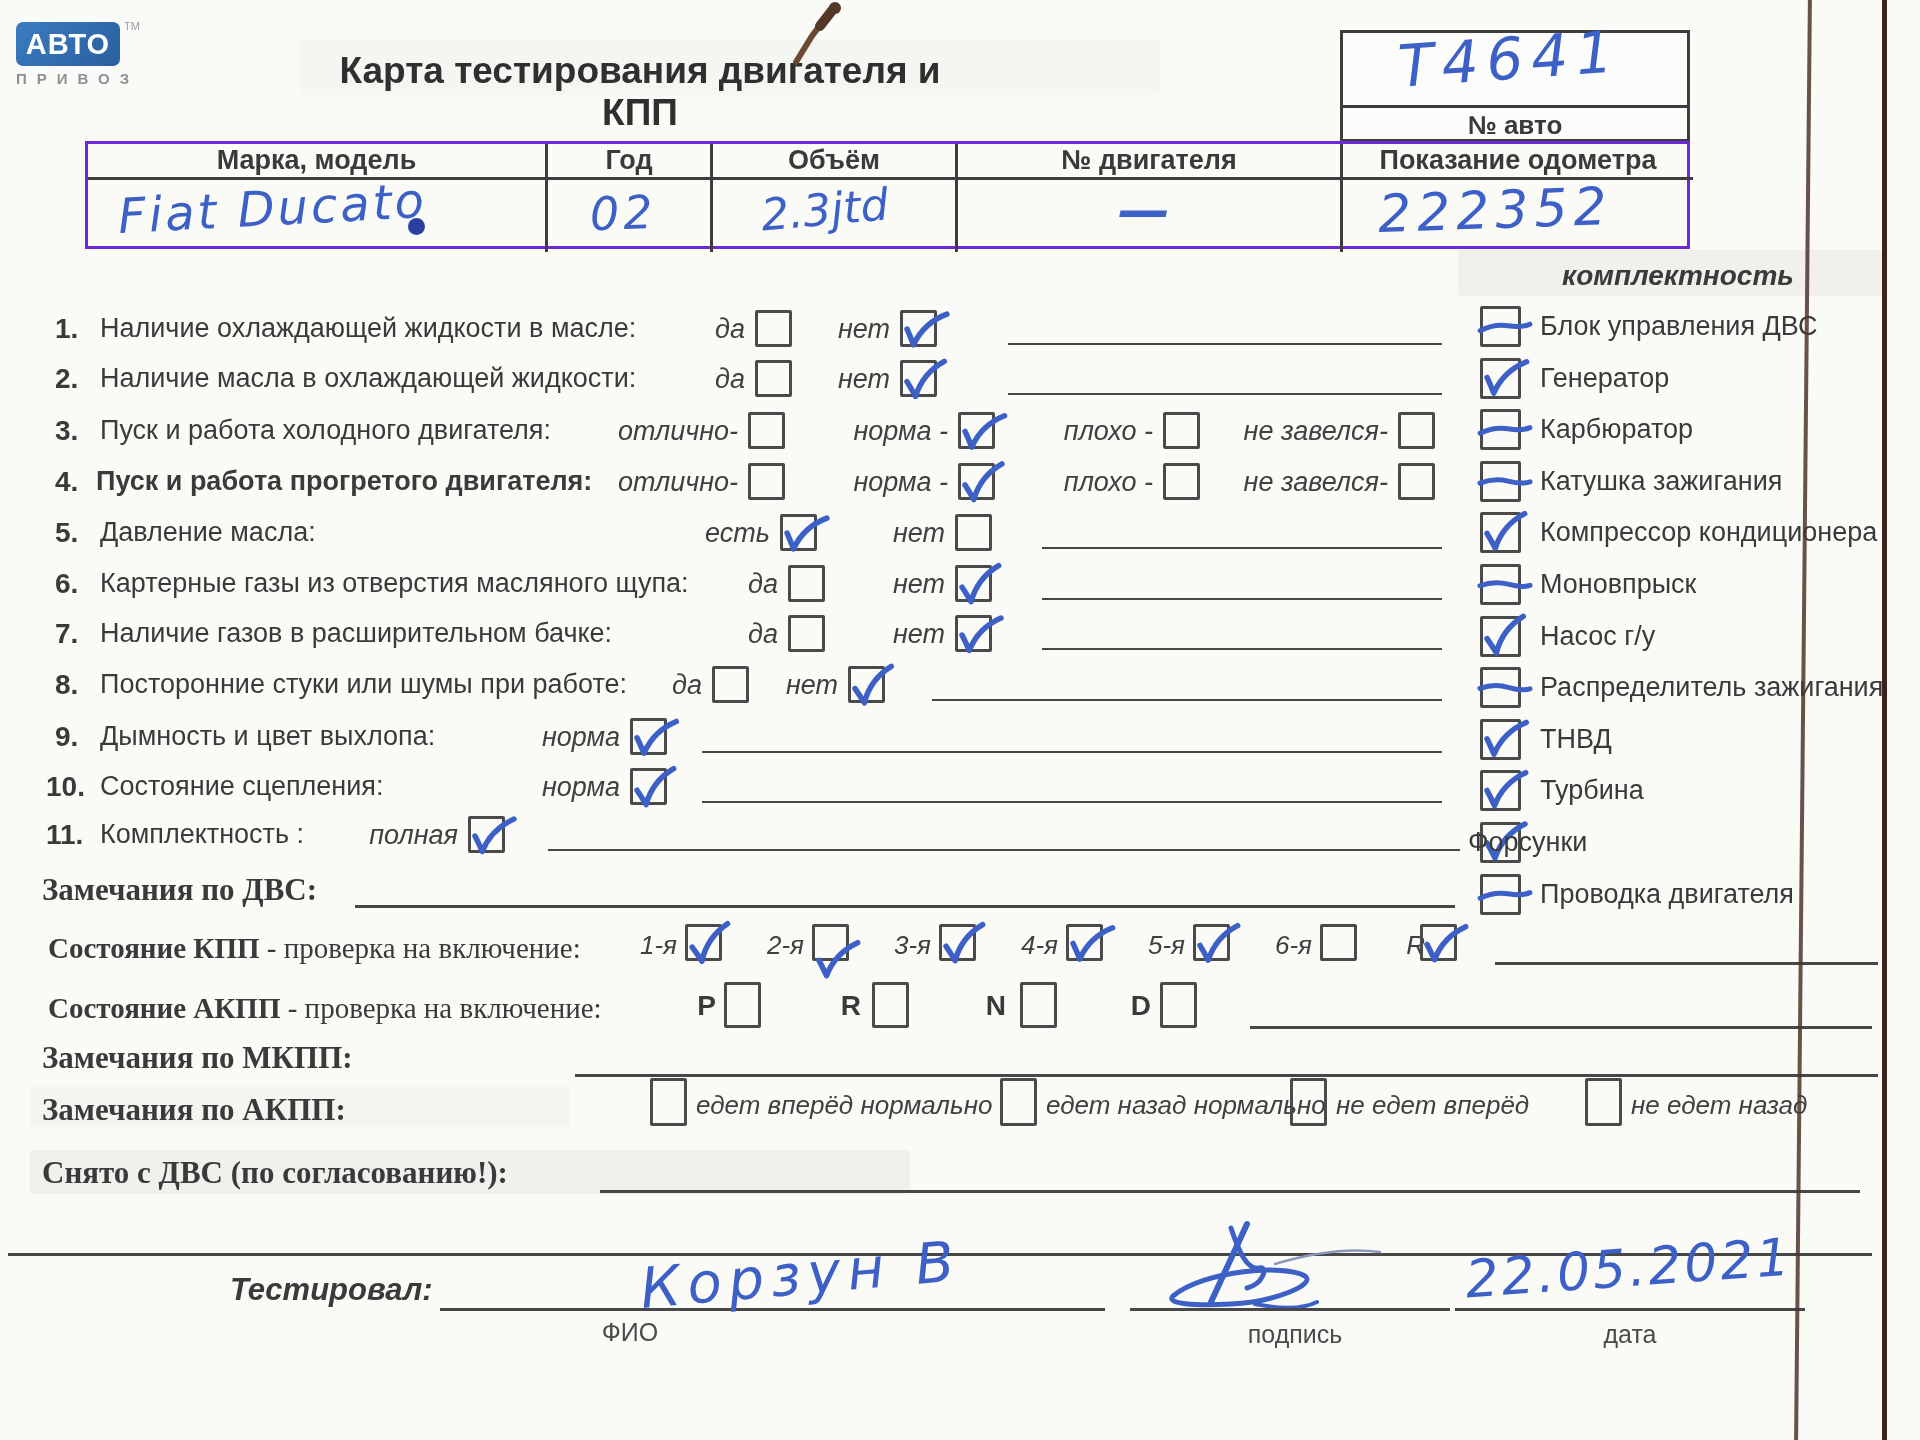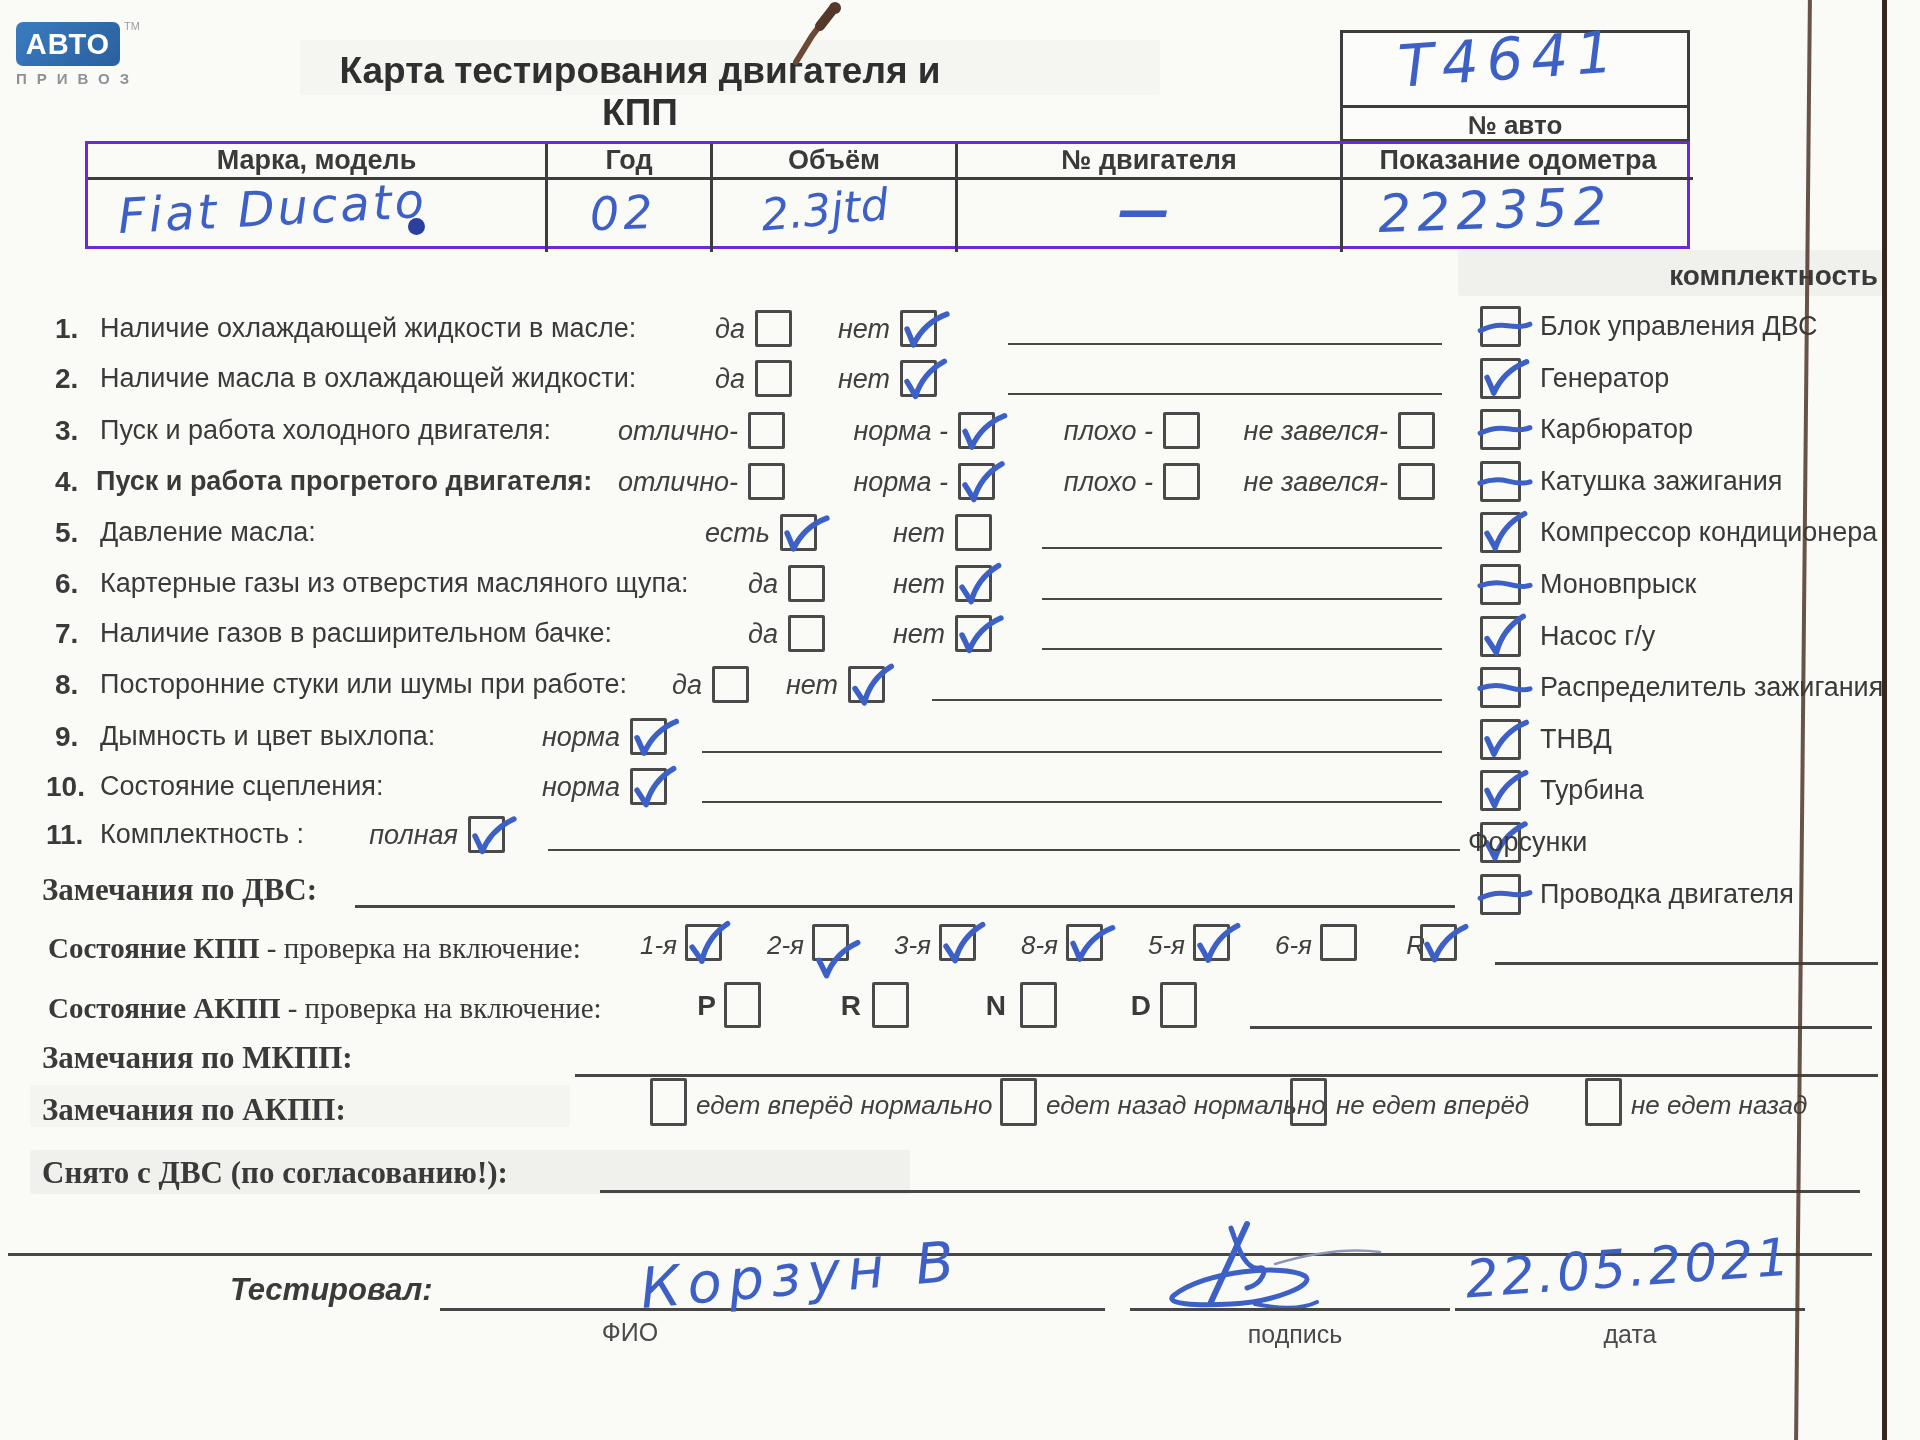--- a/index.html
+++ b/index.html
@@ -92,21 +92,21 @@
       <span class="hand" style="left:48px;top:4px;font-size:44px;transform:rotate(-5deg);">2.3jtd</span>
     </div>
     <div class="vc">
       <span class="hand" style="left:160px;top:0px;font-size:52px;font-weight:bold;">—</span>
     </div>
     <div class="vc">
       <span class="hand" style="left:35px;top:0px;font-size:52px;transform:rotate(-2deg);letter-spacing:6px;">222352</span>
     </div>
   </div>
 
-  <div class="abs" style="left:1478px;top:260px;width:400px;text-align:right;font-weight:bold;font-size:28px;">комплектность</div>
+  <div class="abs" style="left:1478px;top:260px;width:400px;text-align:center;font-weight:bold;font-size:28px;font-style:italic;">комплектность</div>
   <div id="equipment">
       <div class="box" style="left: 1480px; top: 306px; width: 41px; height: 41px;">
         <svg class="mark" style="left:-9px;top:7px;transform:rotate(-4deg)" width="60" height="22" viewBox="0 0 60 22">
           <path d="M6 13 Q20 7 34 10 T56 10" fill="none" stroke="#3d60c6" stroke-width="5" stroke-linecap="round"></path>
         </svg>
       </div>
       <div class="eqlabel" style="left: 1540px; top: 311px;">Блок управления ДВС</div>
       <div class="box" style="left: 1480px; top: 357.6px; width: 41px; height: 41px;">
         <svg class="mark" style="left:-5px;top:-7px;transform:rotate(5deg)" width="54" height="50" viewBox="0 0 54 50">
           <path d="M9 25 Q13 32 17 40 Q25 17 47 6" fill="none" stroke="#3d60c6" stroke-width="5.5" stroke-linecap="round" stroke-linejoin="round"></path>
@@ -317,21 +317,21 @@
         <svg class="mark" style="left:-5px;top:9px;transform:rotate(2deg)" width="54" height="50" viewBox="0 0 54 50">
           <path d="M9 25 Q13 32 17 40 Q25 17 47 6" fill="none" stroke="#3d60c6" stroke-width="5.5" stroke-linecap="round" stroke-linejoin="round"></path>
         </svg>
       </div>
       <div class="optlabel" style="left: 839px; top: 930px; width: 92px; font-size: 26px;">3-я</div>
       <div class="box" style="left: 939px; top: 924px;">
         <svg class="mark" style="left:-5px;top:-7px;transform:rotate(-4deg)" width="54" height="50" viewBox="0 0 54 50">
           <path d="M9 25 Q13 32 17 40 Q25 17 47 6" fill="none" stroke="#3d60c6" stroke-width="5.5" stroke-linecap="round" stroke-linejoin="round"></path>
         </svg>
       </div>
-      <div class="optlabel" style="left: 966px; top: 930px; width: 92px; font-size: 26px;">8-я</div>
+      <div class="optlabel" style="left: 966px; top: 930px; width: 92px; font-size: 26px;">4-я</div>
       <div class="box" style="left: 1066px; top: 924px;">
         <svg class="mark" style="left:-5px;top:-7px;transform:rotate(5deg)" width="54" height="50" viewBox="0 0 54 50">
           <path d="M9 25 Q13 32 17 40 Q25 17 47 6" fill="none" stroke="#3d60c6" stroke-width="5.5" stroke-linecap="round" stroke-linejoin="round"></path>
         </svg>
       </div>
       <div class="optlabel" style="left: 1093px; top: 930px; width: 92px; font-size: 26px;">5-я</div>
       <div class="box" style="left: 1193px; top: 924px;">
         <svg class="mark" style="left:-5px;top:-7px;transform:rotate(-1deg)" width="54" height="50" viewBox="0 0 54 50">
           <path d="M9 25 Q13 32 17 40 Q25 17 47 6" fill="none" stroke="#3d60c6" stroke-width="5.5" stroke-linecap="round" stroke-linejoin="round"></path>
         </svg>

